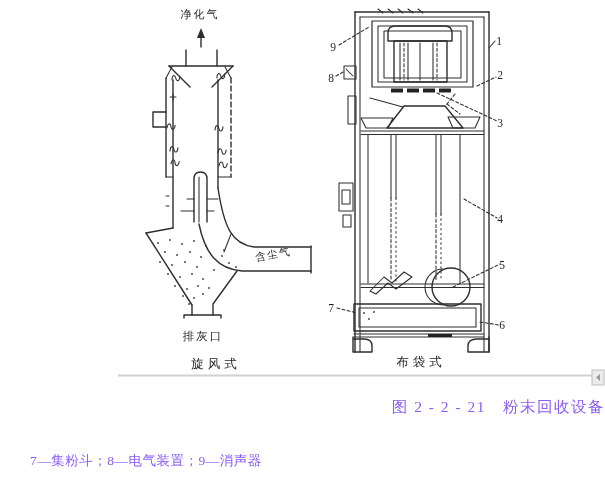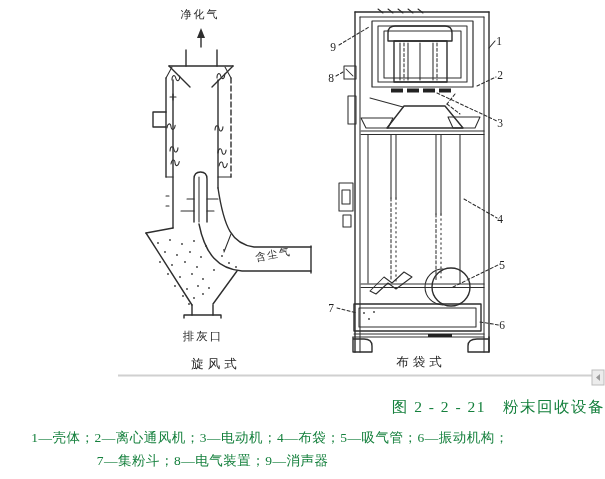--- a/index.html
+++ b/index.html
@@ -1,18 +1,18 @@
 <!DOCTYPE html>
 <html><head>
 <meta charset="utf-8">
 <style>
   html,body{margin:0;padding:0;background:#ffffff;}
   #stage{
     position:relative;width:605px;height:479px;background:#ffffff;overflow:hidden;
-    font-family:"Liberation Serif","DejaVu Serif",serif;color:#15803d;
+    font-family:"Liberation Serif","DejaVu Serif",serif;color:#8b5cf6;
   }
   svg{position:absolute;left:0;top:0;}
   .ln{stroke:#2e2e2e;fill:none;stroke-width:1.4;stroke-linecap:round;stroke-linejoin:round;}
   .thin{stroke-width:1.05;}
   .dash{stroke-dasharray:5 3;}
   .dash2{stroke-dasharray:3 2.2;}
   .dot{stroke-dasharray:1.4 3.4;}
   .fill{fill:#2e2e2e;stroke:none;}
   text{fill:#1f1f1f;font-family:"Liberation Serif","DejaVu Serif",serif;}
   .cjk{font-size:11.5px;letter-spacing:2px;}
@@ -20,21 +20,21 @@
   .num{font-size:11.5px;}
   .caption{
     position:absolute;left:0;top:397px;width:605px;text-align:right;
     font-size:15.5px;letter-spacing:1.5px;
   }
   .legend-line1{
     position:absolute;left:30px;top:429px;width:480px;text-align:center;
     font-size:13.5px;letter-spacing:0.5px;
   }
   .legend-line2{
-    position:absolute;left:30px;top:452px;width:365px;text-align:center;
+    position:absolute;left:30px;top:452px;width:365px;
     font-size:13.5px;letter-spacing:0.5px;font-family:Liberation Serif, serif;
   }
 </style>
 </head>
 <body>
 
 <div id="stage">
 
   <svg width="605" height="396" viewBox="0 0 605 396">
     <defs>
@@ -267,16 +267,15 @@
       <path d="M118,375.5 H592" stroke="#d0d0d0" stroke-width="2" fill="none"></path>
     </g>
     <g>
       <rect x="592" y="370" width="12" height="15" fill="#ececec" stroke="#bdbdbd" stroke-width="1"></rect>
       <path d="M600,374 L596,377.5 L600,381 Z" fill="#9a9a9a"></path>
     </g>
   </svg>
 
   <div class="caption">图 2 - 2 - 21　粉末回收设备</div>
 
-  <div class="legend-line1">1—壳体；2—离心通风机；3—电动机；4—布袋；5—吸气管；6—振动机构；</div>
   <div class="legend-line2">7—集粉斗；8—电气装置；9—消声器</div>
 
 </div>
 
 </body></html>

